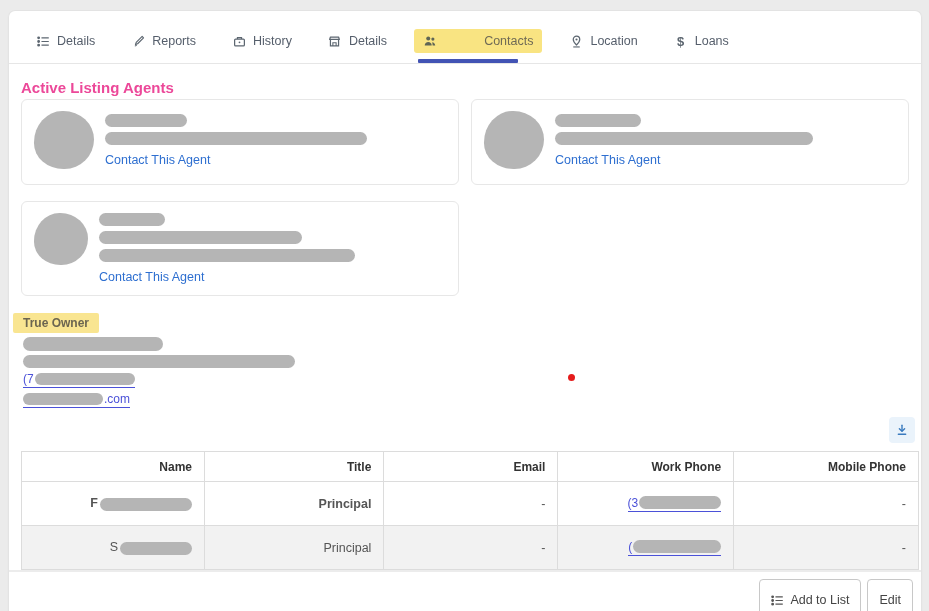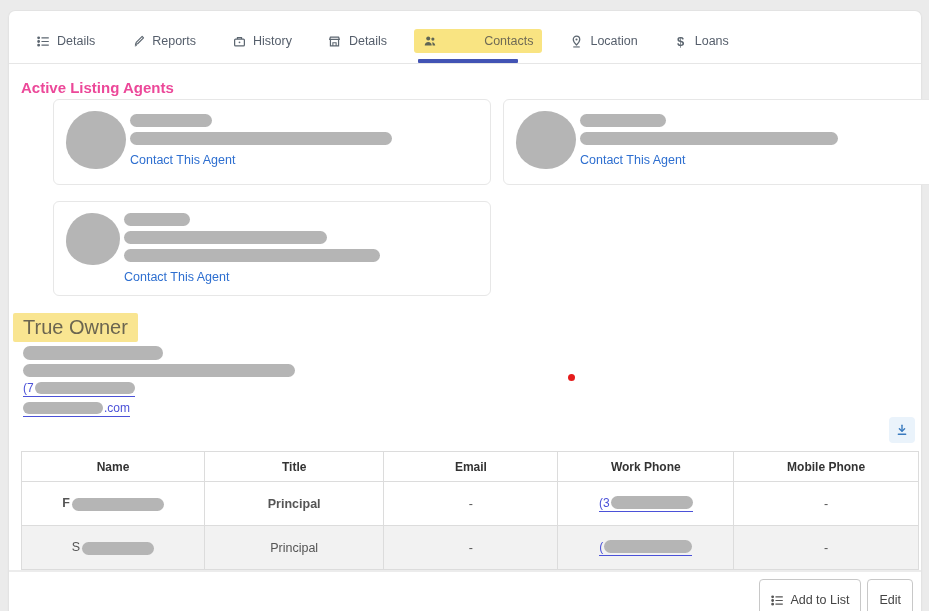--- a/index.html
+++ b/index.html
@@ -44,42 +44,42 @@
   }
   
   .section-title {
     position: absolute; left: 12px; top: 68px;
     font-size: 15px; font-weight: bold; color: #ec4899;
   }
   
   .agent-card {
     position: absolute;
     background: #fff; border: 1px solid #e7e7e7; border-radius: 6px;
-    display: flex; padding: 11px 12px; gap: 4px; margin-left: 32px;
+    display: flex; padding: 11px 12px; gap: 11px;
   }
   .agent-card.c1 { left: 12px;  top: 88px;  width: 438px; height: 86px; }
   .agent-card.c2 { left: 462px; top: 88px;  width: 438px; height: 86px; }
   .agent-card.c3 { left: 12px;  top: 190px; width: 438px; height: 95px; }
   .avatar {
     flex: 0 0 auto; width: 60px; height: 58px; background: #b5b5b5;
     border-radius: 48% 52% 50% 50% / 55% 50% 52% 45%;
   }
   .agent-card.c3 .avatar { width: 54px; height: 52px; }
   .agent-lines { display: flex; flex-direction: column; }
   .pill { display: inline-block; background: #b5b5b5; border-radius: 7px; height: 13px; }
   .agent-lines .pill { margin-bottom: 5px; }
   .contact-link {
     color: #2e6fd0; font-size: 12.5px; text-decoration: none;
     margin-top: 3px; cursor: pointer; width: fit-content;
   }
   
   .true-owner { position: absolute; left: 4px; top: 302px; }
   .true-owner-heading {
     display: inline-block; background: #f9e591; padding: 3px 10px;
-    font-size: 20px; font-weight: normal; color: #6b6550; border-radius: 2px;
+    font-size: 12px; font-weight: bold; color: #6b6550; border-radius: 2px;
   }
   .true-owner .lines { margin-left: 10px; margin-top: 4px; display: flex; flex-direction: column; gap: 4px; }
   .redacted-link {
     display: inline-flex; align-items: center; width: fit-content;
     color: #4b51d8; font-size: 12px; text-decoration: none;
     border-bottom: 1px solid #4b51d8; padding-bottom: 1px; cursor: pointer;
   }
   .redacted-link .pill { height: 12px; }
   
   .red-dot {
@@ -93,21 +93,21 @@
     background: #eaf3fb; border-radius: 4px;
     display: flex; align-items: center; justify-content: center;
   }
   
   .contacts-table {
     position: absolute; left: 12px; right: 4px; top: 440px;
     border-collapse: collapse; width: 898px; table-layout: fixed;
     font-size: 12.5px;
   }
   .contacts-table th, .contacts-table td {
-    border: 1px solid #dcdcdc; padding: 0 12px; text-align: center;
+    border: 1px solid #dcdcdc; padding: 0 12px; text-align: right;
   }
   .contacts-table th {
     height: 30px; font-size: 12px; font-weight: bold; color: #333; background: #fff;
   }
   .contacts-table td { height: 44px; color: #555; }
   .contacts-table tr.row-alt td { background: #f2f2f2; }
   .cell-strong { font-weight: bold; color: #333; }
   .name-cell .pill { margin-left: 2px; vertical-align: middle; }
   .dash { color: #777; }
   

